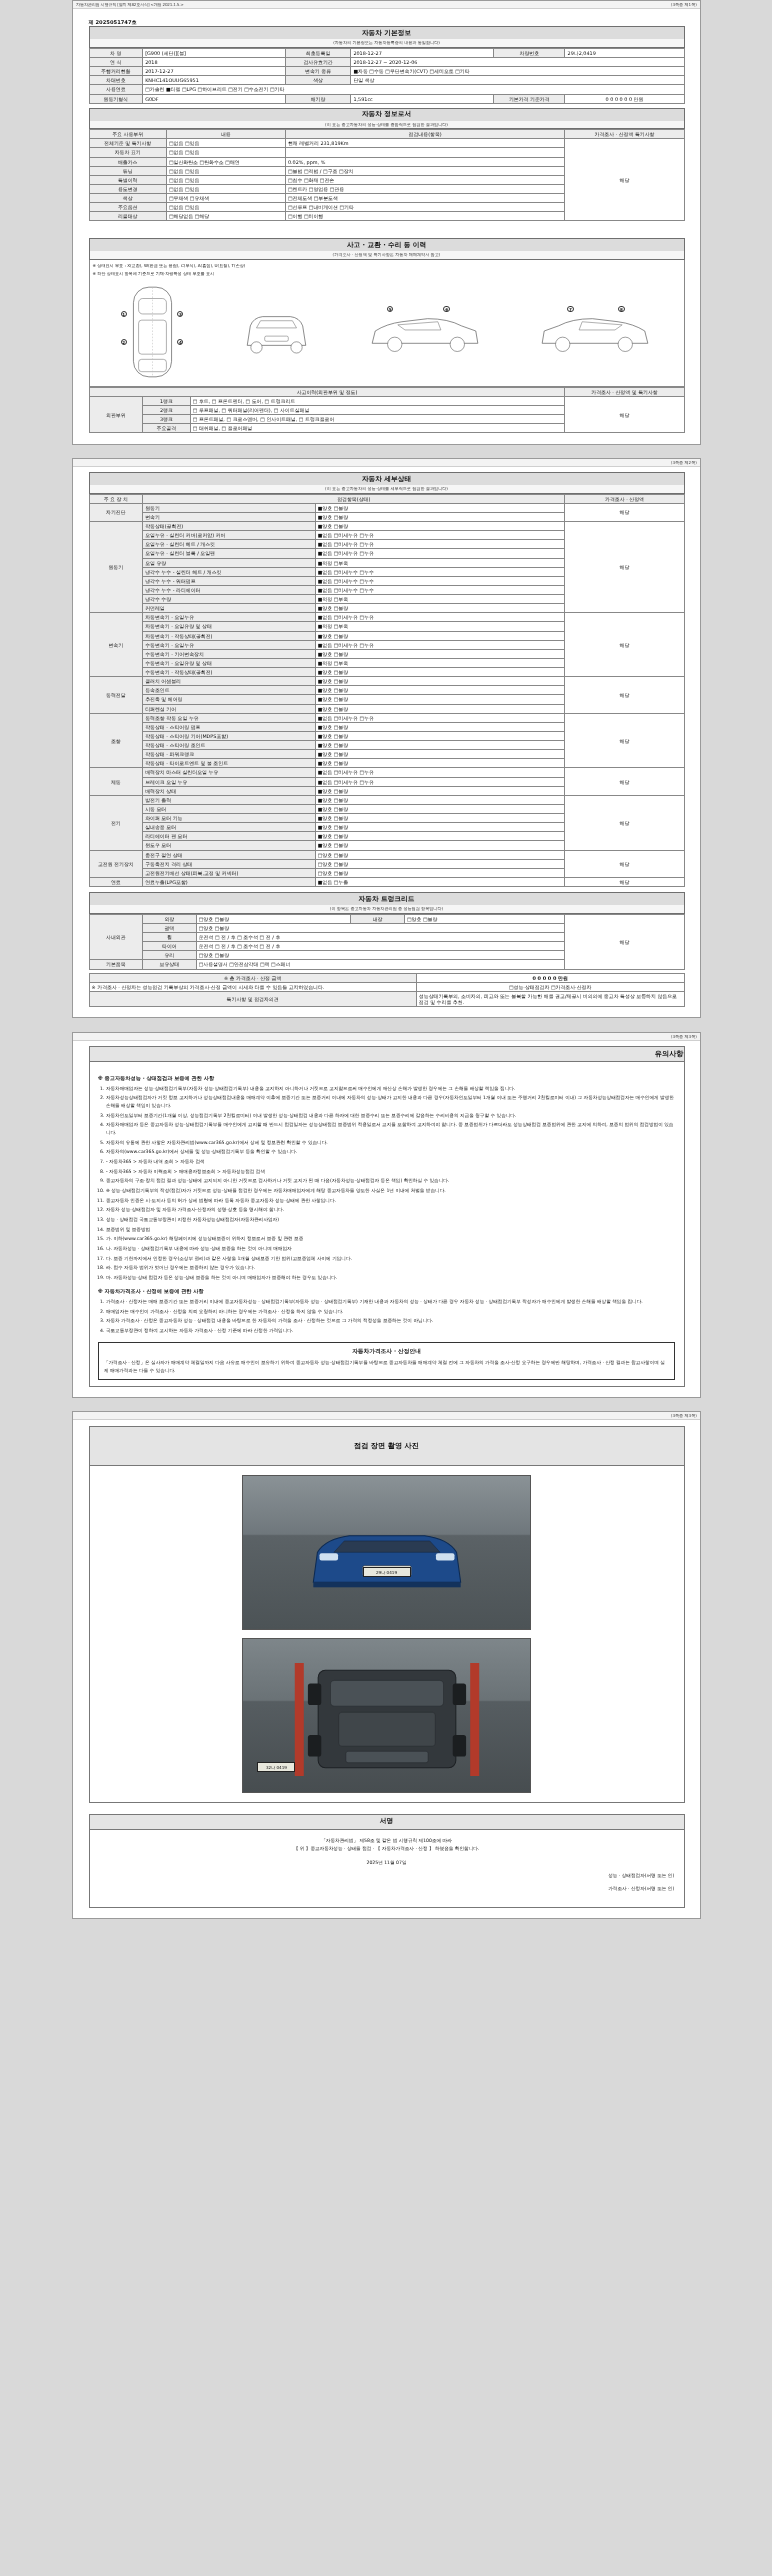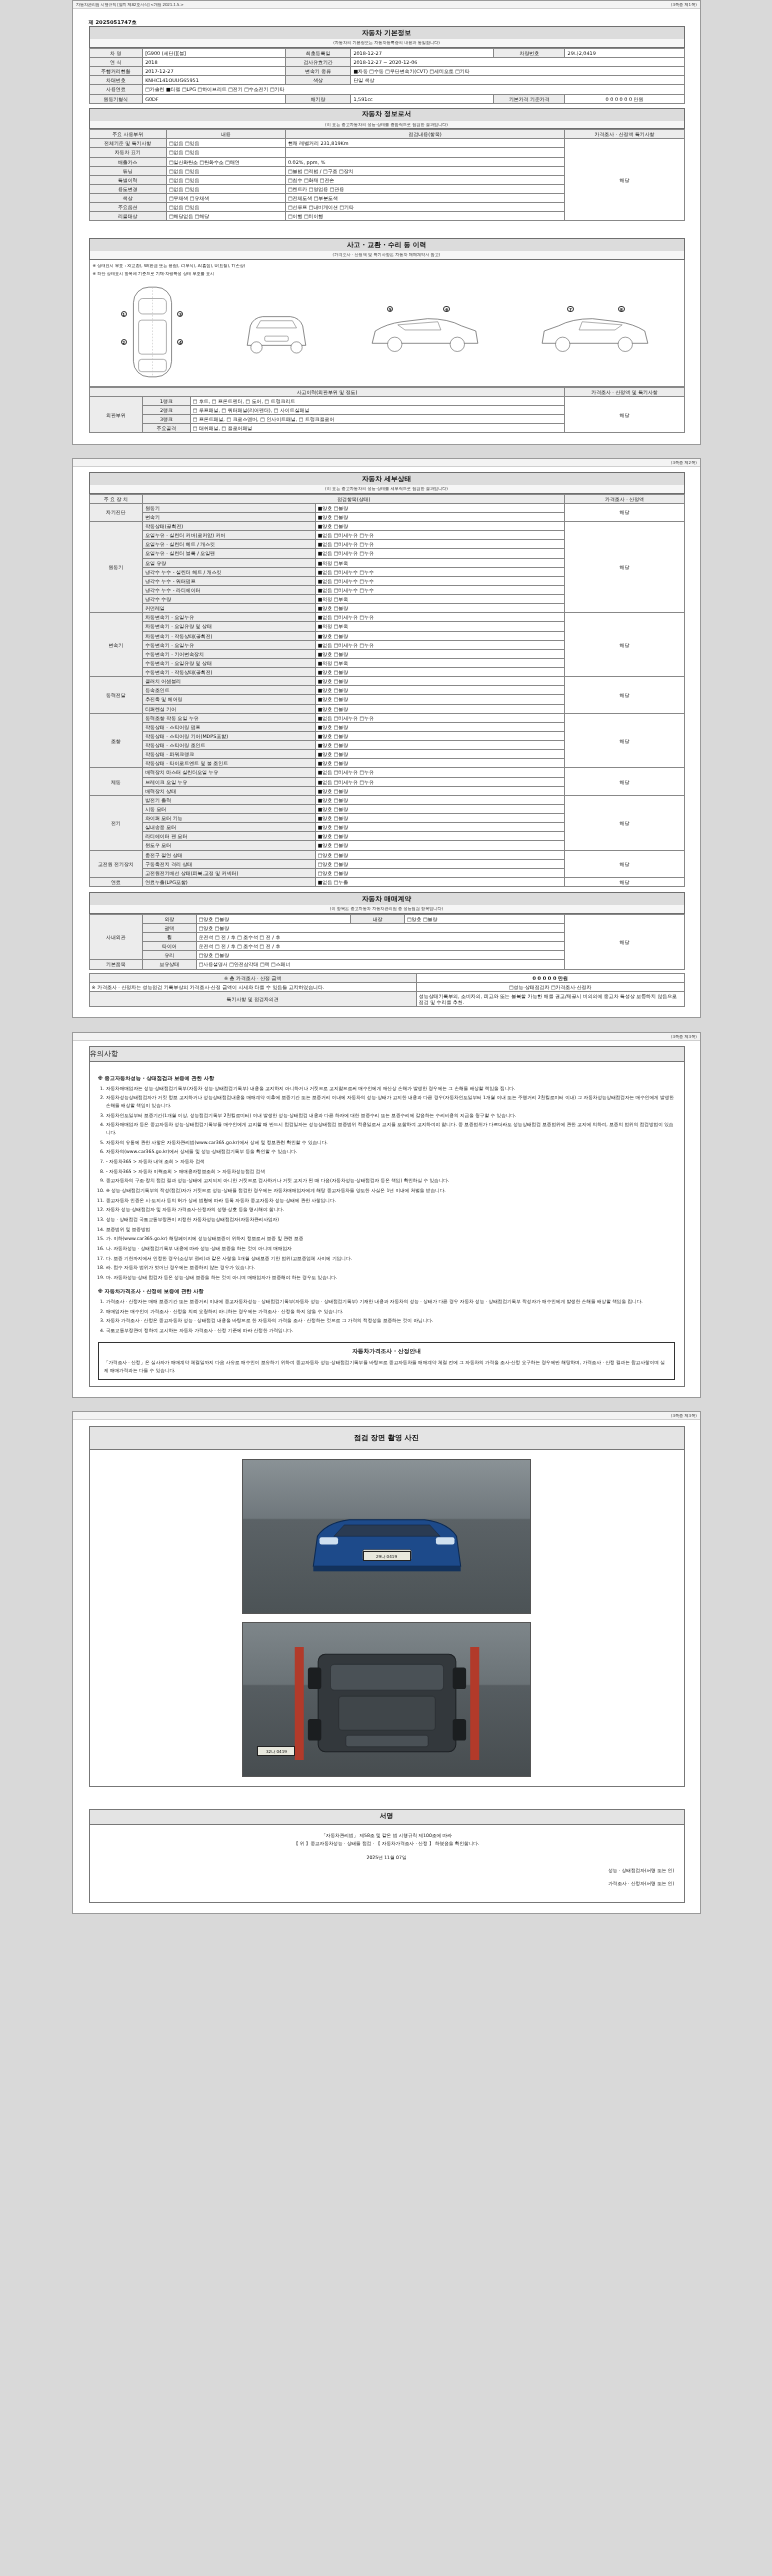--- a/index.html
+++ b/index.html
@@ -69,30 +69,30 @@
   .diagram-legend { font-size:4.1px; line-height:1.5; margin-bottom:2.1px; }
   .car-row { display:flex; justify-content:space-around; align-items:center; padding:3.1px 0 1px 0; }
   .car-fig { position:relative; }
   .marker {
     position:absolute; font-size:4.1px; font-weight:bold; color:#111;
     background:#fff; border:0.5px solid #333; border-radius:50%;
     width:6.2px; height:6.2px; line-height:5.7px; text-align:center;
   }
 
   
-  .notice-title { text-align:left; font-size:7.2px; font-weight:normal; background:#e4e4e4; border:0.5px solid #777; padding:2.1px 0; }
+  .notice-title { text-align:right; font-size:7.2px; font-weight:bold; background:#e4e4e4; border:0.5px solid #777; padding:2.1px 0; }
   .notice-body { border:0.5px solid #777; border-top:none; padding:6.2px 8.2px; font-size:4.6px; line-height:1.65; }
   .notice-body h4 { font-size:5.2px; margin:5.2px 0 2.6px 0; }
   .notice-body ol { margin:0 0 4.1px 8.2px; padding:0; }
   .notice-body li { margin-bottom:2.1px; }
   .framed { border:1px solid #333; padding:4.1px 5.2px; margin-top:7.2px; }
   .framed-title { text-align:center; font-weight:bold; font-size:5.7px; margin-bottom:3.1px; }
 
   
-  .photo-head { text-align:center; font-size:7.2px; font-weight:bold; background:#e4e4e4; border:0.5px solid #777; padding:6px 0; }
+  .photo-head { text-align:center; font-size:7.2px; font-weight:bold; background:#e4e4e4; border:0.5px solid #777; padding:14px 0; }
   .photo-area { border:0.5px solid #777; border-top:none; padding:9.3px 0; display:flex; flex-direction:column; align-items:center; gap:8.2px; background:#fff;}
   .photo {
     width:289px; height:155px; border:0.5px solid #555; position:relative; overflow:hidden;
   }
   .ph1 { background:linear-gradient(#8a9296 0%, #6f777c 38%, #5b6266 39%, #4c5356 100%); }
   .ph2 { background:linear-gradient(#7e868a 0%, #6a7276 40%, #565d61 41%, #474d50 100%); }
   .car-photo-body { position:absolute; left:50%; transform:translateX(-50%); }
   .plate { position:absolute; background:#e8e8dd; border:0.5px solid #222; font-size:4.1px; text-align:center; color:#111; }
 
   .sign-head { text-align:center; font-size:6.7px; font-weight:bold; background:#e4e4e4; border:0.5px solid #777; padding:2.1px 0; }
@@ -534,21 +534,21 @@
           </tr>
           <tr>
             <td class="lbl" rowspan="1">연료</td>
             <td class="lbl-l">연료누출(LPG포함)</td>
             <td>■없음 □누출</td>
             <td class="c" rowspan="1">해당</td>
           </tr>
         </tbody>
     </table>
 
-    <div class="sec-head" style="margin-top:5.2px">자동차 매매계약</div>
+    <div class="sec-head" style="margin-top:5.2px">자동차 트렁크리드</div>
     <div class="sec-note">(이 항목은 중고자동차 자동차관리법 중 성능점검 항목입니다)</div>
 
     <table class="grid">
       <colgroup>
           <col style="width:9%">
           <col style="width:9%">
           <col style="width:26%">
           <col style="width:9%">
           <col style="width:27%">
           <col style="width:20%">
@@ -687,21 +687,21 @@
           <rect x="308" y="40" width="26" height="42" rx="5" fill="#1b1e20"></rect>
           <rect x="26" y="140" width="26" height="42" rx="5" fill="#1b1e20"></rect>
           <rect x="308" y="140" width="26" height="42" rx="5" fill="#1b1e20"></rect>
           <rect x="0" y="0" width="18" height="220" fill="#b23a2a"></rect>
           <rect x="342" y="0" width="18" height="220" fill="#b23a2a"></rect>
         </svg>
         <div class="plate" style="left:14.4px; bottom:20.6px; width:38px; height:9.3px; line-height:9.3px;">32나 0419</div>
       </div>
     </div>
 
-    <div class="sign-head" style="margin-top:22px">서명</div>
+    <div class="sign-head" style="margin-top:11px">서명</div>
     <div class="sign-body">
       <div class="sign-center">「자동차관리법」 제58조 및 같은 법 시행규칙 제100조에 따라</div>
       <div class="sign-center">【 위 】중고자동차성능 · 상태를 점검 · 【 자동차가격조사 · 산정 】 하였음을 확인합니다.</div>
       <div class="sign-center" style="margin-top:6.2px">2025년 11월 07일</div>
       <div class="sign-line">성능 · 상태점검자(서명 또는 인)</div>
       <div class="sign-line">가격조사 · 산정자(서명 또는 인)</div>
     </div>
   </div>
 </div>
 

